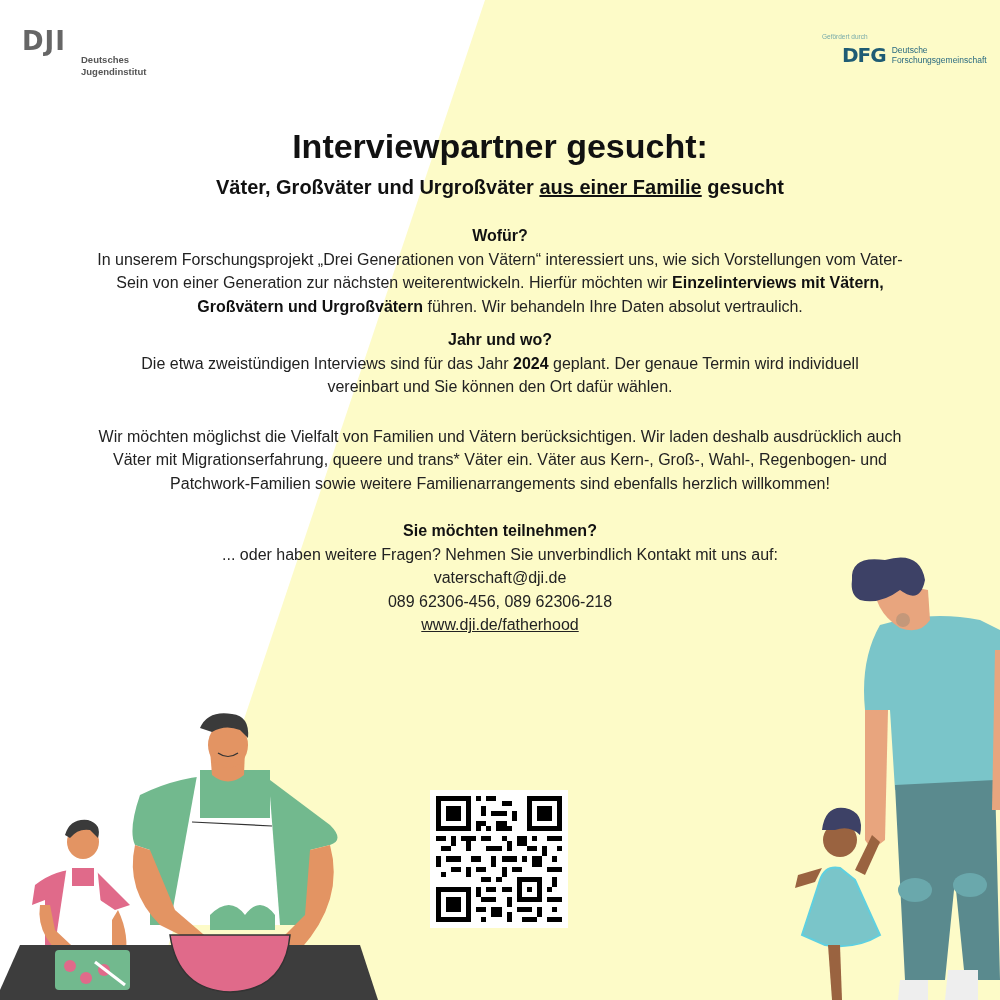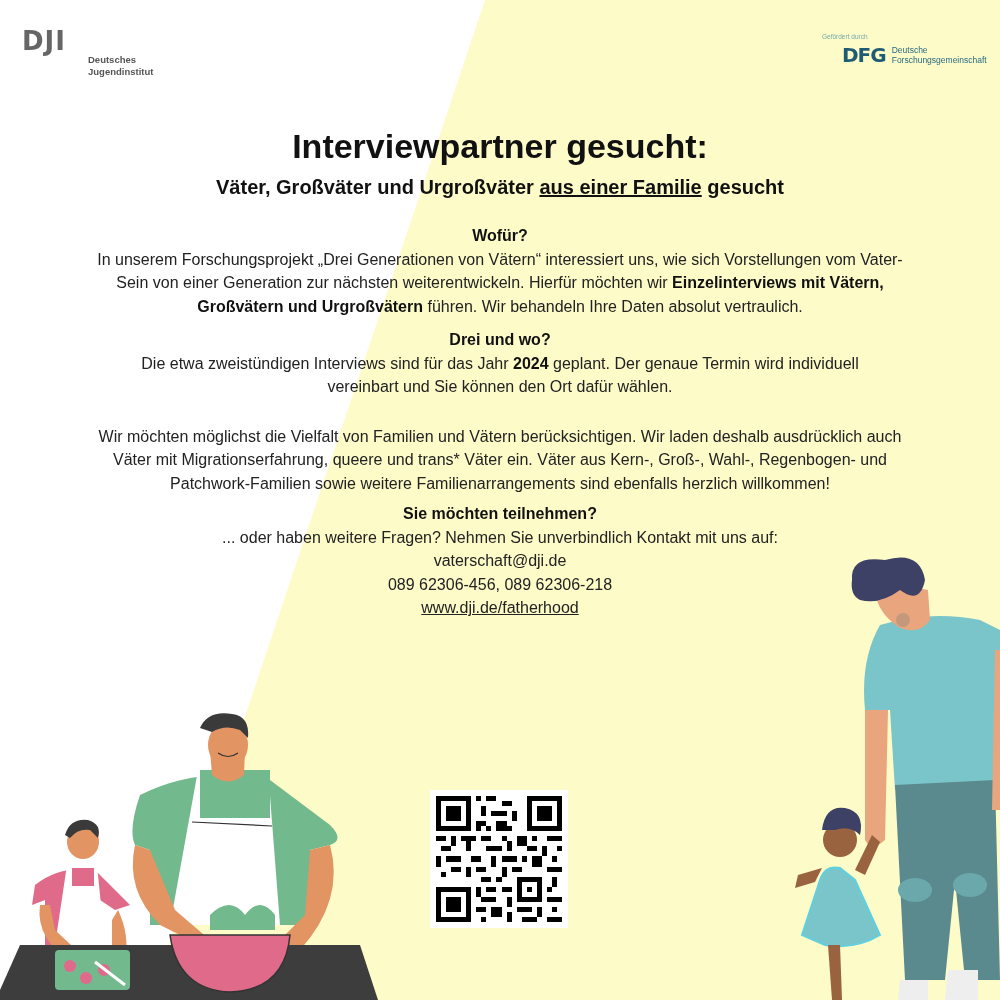--- a/index.html
+++ b/index.html
@@ -1,36 +1,36 @@
 <!DOCTYPE html>
 <html><head>
 <meta charset="utf-8">
 <style>
   html, body { margin:0; padding:0; }
   body { width:1000px; height:1000px; overflow:hidden; background:#ffffff; position:relative; font-family:"Liberation Sans", sans-serif; color:#111; }
   .bg-yellow { position:absolute; inset:0; background:#fdfbc8; clip-path: polygon(485px 0, 1000px 0, 1000px 1000px, 150px 1000px); }
   .logo-dji { position:absolute; left:22px; top:28px; }
   .logo-dji .mark { font-family:"DejaVu Sans", sans-serif; font-weight:bold; font-size:26px; color:#666; letter-spacing:1px; line-height:1; }
-  .logo-dji .txt { position:absolute; left:66px; top:26px; font-size:9.5px; line-height:12px; color:#555; font-weight:bold; white-space:nowrap; }
+  .logo-dji .txt { position:absolute; left:59px; top:26px; font-size:9.5px; line-height:12px; color:#555; font-weight:bold; white-space:nowrap; }
   .logo-dfg { position:absolute; left:822px; top:33px; }
   .logo-dfg .sup { font-size:6.5px; color:#7aa; margin-bottom:3px; white-space:nowrap; }
   .logo-dfg .row { display:flex; align-items:center; gap:6px; }
   .logo-dfg .mark { font-family:"DejaVu Sans", sans-serif; font-weight:bold; font-size:20px; color:#1f5c74; letter-spacing:-1px;margin-left:20px; }
   .logo-dfg .name { font-size:8.5px; line-height:10px; color:#2a6a80; white-space:nowrap; }
   .content { position:absolute; left:80px; width:840px; top:124px; text-align:center; }
   h1 { margin:0; font-size:34px; font-weight:bold; line-height:44px; }
   h2 { margin:4px 0 0; font-size:20px; font-weight:bold; line-height:30px; }
   h2 u { text-decoration:underline; text-decoration-thickness:2px; }
   .sec { font-size:16px; line-height:23.5px; color:#222; }
   .sec .hd { font-weight:bold; color:#111; }
   .sec b { color:#111; }
   .s1 { margin-top:22px; }
   .s2 { margin-top:10px; }
   .s3 { margin-top:26px; }
-  .s4 { margin-top:7px; }
+  .s4 { margin-top:24px; }
   .link { text-decoration:underline; }
   .qr { position:absolute; left:430px; top:790px; width:138px; height:138px; background:#fff; }
   .qr svg { position:absolute; left:6px; top:6px; }
   .illus { position:absolute; }
 </style>
 </head>
 <body>
 
 <div class="bg-yellow"></div>
 
@@ -56,21 +56,21 @@
 <div class="content">
   <h1>Interviewpartner gesucht:</h1>
   <h2><span>Väter, Großväter und Urgroßväter </span><u>aus einer Familie</u><span> gesucht</span></h2>
 
   <div class="sec s1">
     <div class="hd">Wofür?</div>
     <div style="padding:0 12px"><span>In unserem Forschungsprojekt „Drei Generationen von Vätern“ interessiert uns, wie sich Vorstellungen vom Vater-Sein von einer Generation zur nächsten weiterentwickeln. Hierfür möchten wir </span><b>Einzelinterviews mit Vätern, Großvätern und Urgroßvätern</b><span> führen. Wir behandeln Ihre Daten absolut vertraulich.</span></div>
   </div>
 
   <div class="sec s2">
-    <div class="hd">Drei und wo?</div>
+    <div class="hd">Jahr und wo?</div>
     <div style="padding:0 40px"><span>Die etwa zweistündigen Interviews sind für das Jahr </span><b>2024</b><span> geplant. Der genaue Termin wird individuell vereinbart und Sie können den Ort dafür wählen.</span></div>
   </div>
 
   <div class="sec s3">
     <div>Wir möchten möglichst die Vielfalt von Familien und Vätern berücksichtigen. Wir laden deshalb ausdrücklich auch Väter mit Migrationserfahrung, queere und trans* Väter ein. Väter aus Kern-, Groß-, Wahl-, Regenbogen- und Patchwork-Familien sowie weitere Familienarrangements sind ebenfalls herzlich willkommen!</div>
   </div>
 
   <div class="sec s4">
     <div class="hd">Sie möchten teilnehmen?</div>
     <div>... oder haben weitere Fragen? Nehmen Sie unverbindlich Kontakt mit uns auf:</div>

